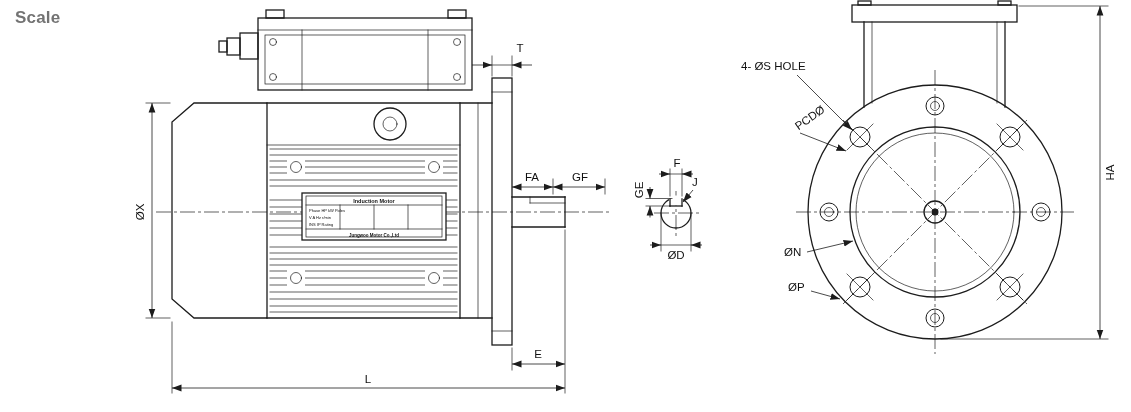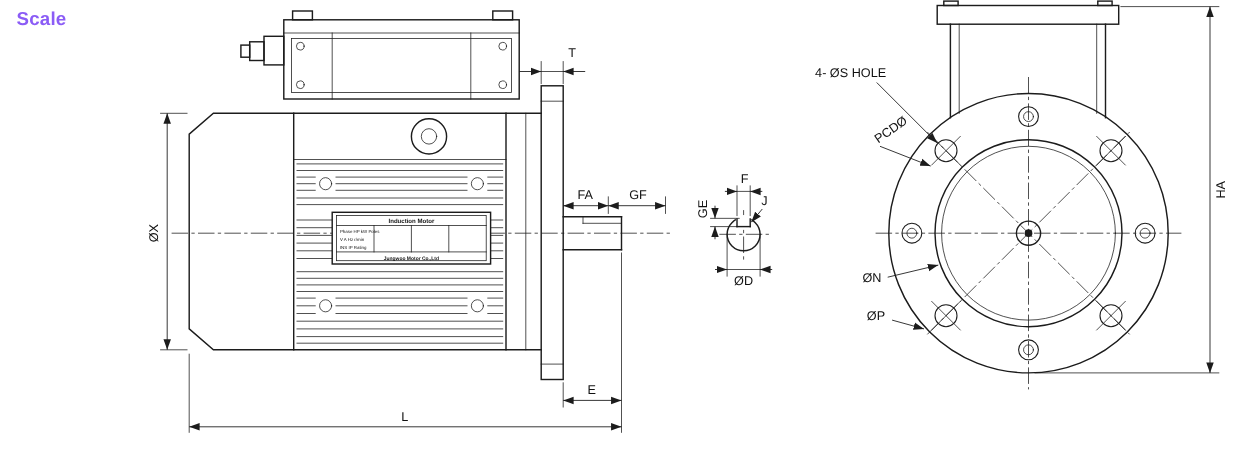--- a/index.html
+++ b/index.html
@@ -1,17 +1,17 @@
 <!DOCTYPE html>
 <html><head>
 <meta charset="utf-8">
 <style>
   html,body{margin:0;padding:0;background:#fff}
   .canvas{position:relative;width:1131px;height:412px;background:#fff;overflow:hidden;font-family:"Liberation Sans",sans-serif}
-  .scale-heading{position:absolute;left:15px;top:8px;font-size:17px;font-weight:bold;color:#8b5cf6;letter-spacing:.2px}
+  .scale-heading{position:absolute;left:15px;top:8px;font-size:17px;font-weight:bold;color:#737373;letter-spacing:.2px}
   svg{position:absolute;left:0;top:0}
   .ln{fill:none;stroke:#1c1c1c;stroke-width:1.3;stroke-linecap:square}
   .md{fill:none;stroke:#1c1c1c;stroke-width:1}
   .tn{fill:none;stroke:#1c1c1c;stroke-width:0.7;stroke-linecap:square}
   .dm{fill:none;stroke:#1c1c1c;stroke-width:0.8}
   .cl{fill:none;stroke:#1c1c1c;stroke-width:0.7;stroke-dasharray:15 3 3 3}
   .wr{fill:#fff;stroke:none}
   .wf{fill:#fff;stroke:#1c1c1c;stroke-width:1.3}
   text{fill:#111;font-family:"Liberation Sans",sans-serif}
   .dt{font-size:11.5px}

